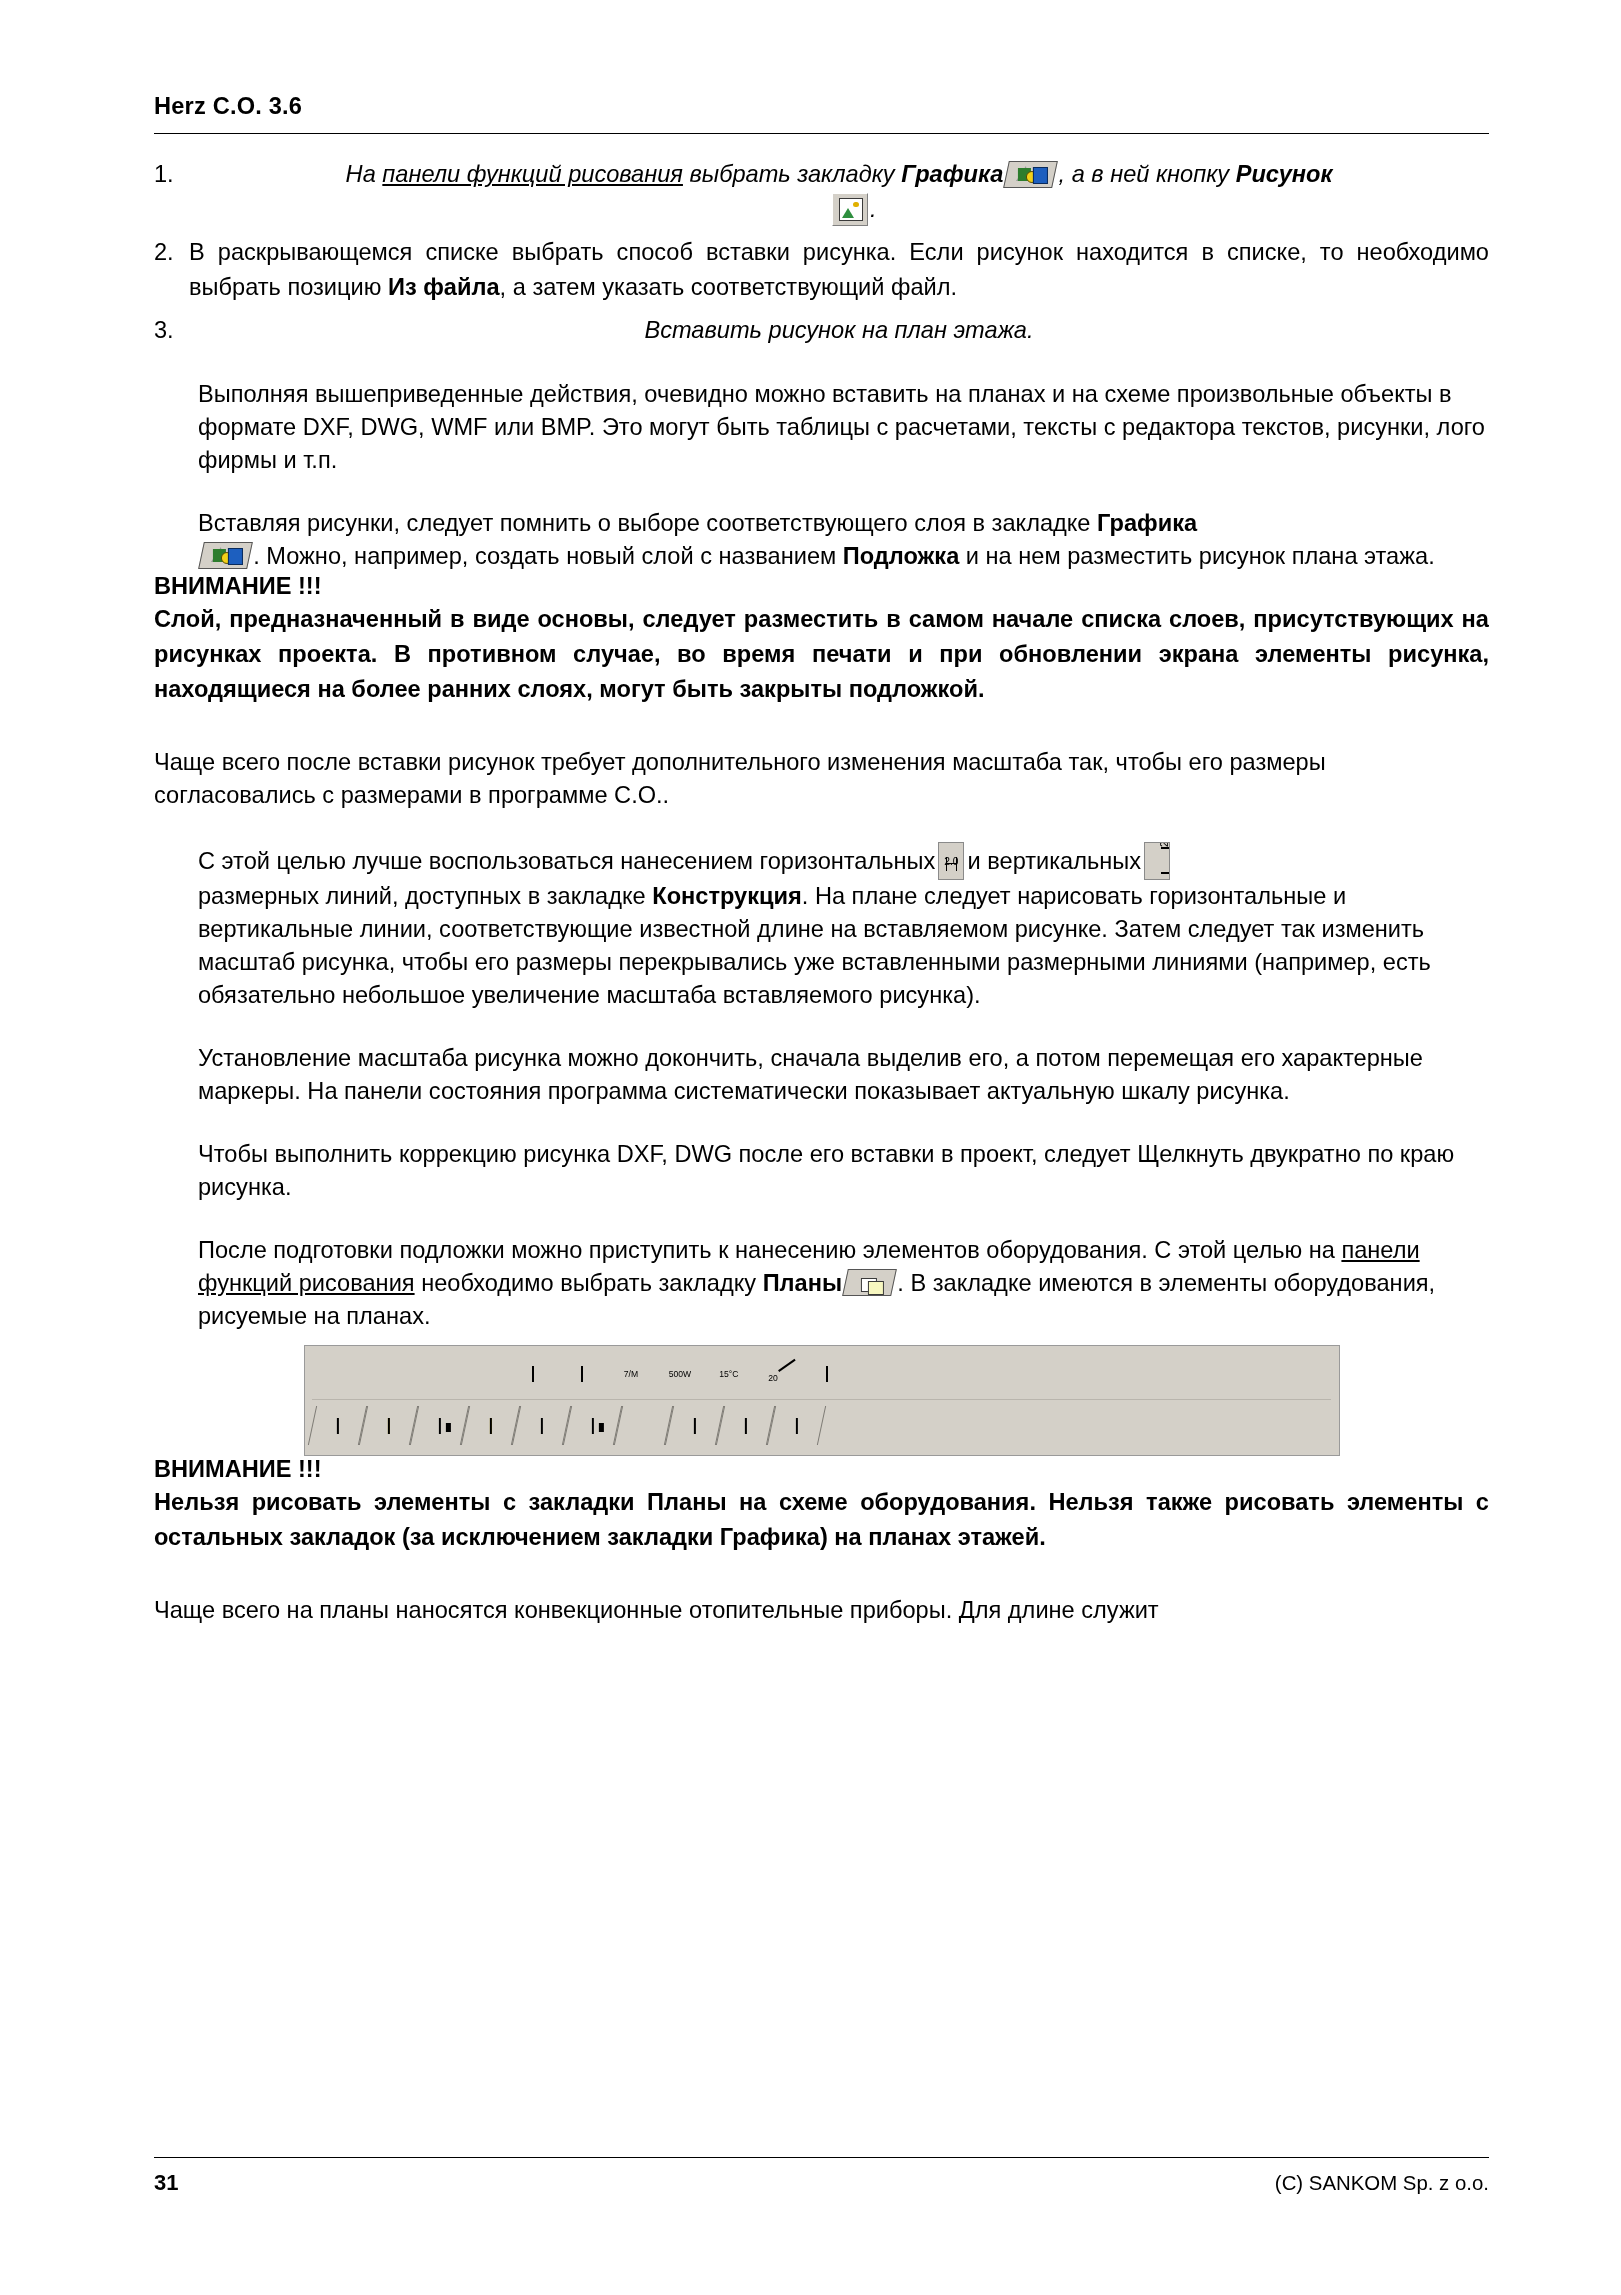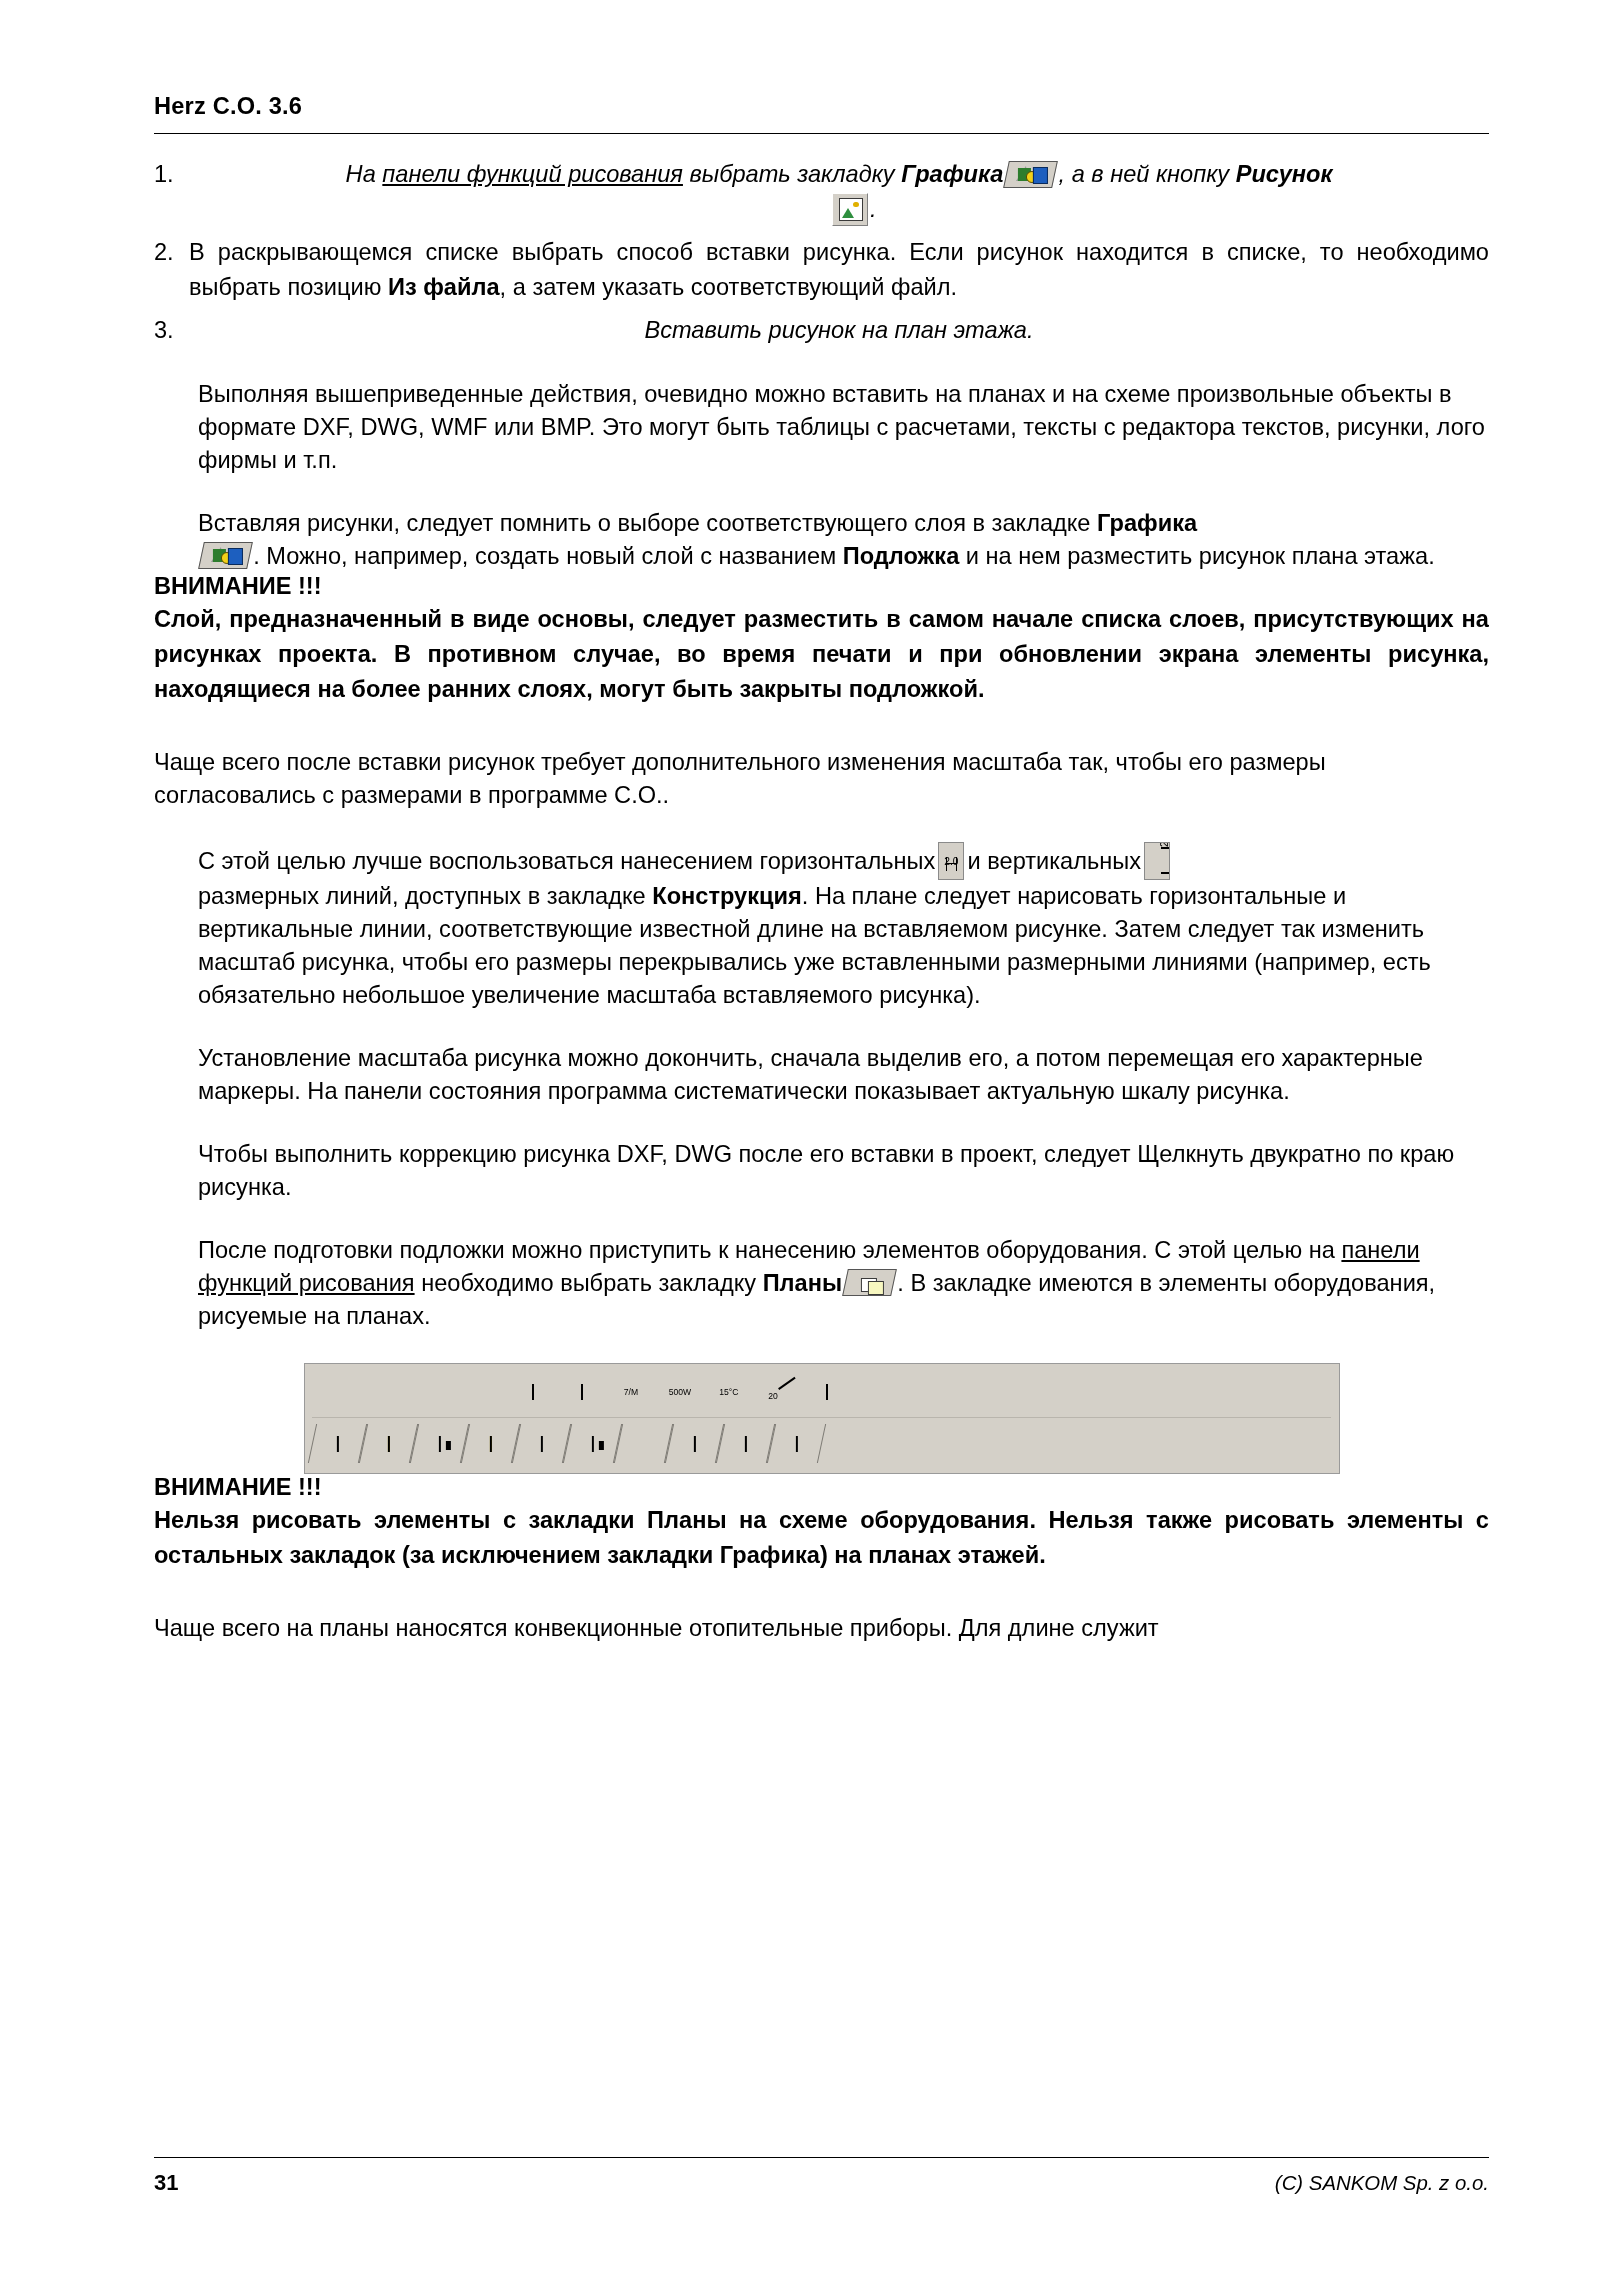--- a/index.html
+++ b/index.html
@@ -237,21 +237,21 @@
   .ico-plans .p2 {
     position: absolute;
     left: 12.6px; top: 7.9px;
     width: 14px; height: 11.8px;
     border: 1.6px solid #3a3a3a;
     background: #f7f7c0;
   }
 
   
   .toolbar-fig {
-    margin: 30px auto 0 auto;
+    margin: 12px auto 0 auto;
     width: 1036px;
     background: #d4d0c8;
     border: 0.8px solid #9a9a9a;
     padding: 6.3px 7.9px 7.9px 7.9px;
     box-sizing: border-box;
   }
   .tb-row {
     display: flex;
     align-items: center;
     height: 44px;
@@ -358,21 +358,21 @@
     position: absolute;
     left: 154px;
     top: 2170px;
     width: 1335px;
     display: flex;
     justify-content: space-between;
     align-items: baseline;
     font-size: 22px;
   }
   .footer .pg { font-weight: bold; }
-  .footer .cr { font-style: italic; font-size: 20.4px; }
+  .footer .cr { font-size: 20.4px; }
 </style>
 </head>
 <body>
 
 <div class="page">
   <div class="content">
 
     <div class="header">Herz C.O. 3.6</div>
     <div class="header-rule"></div>
 

